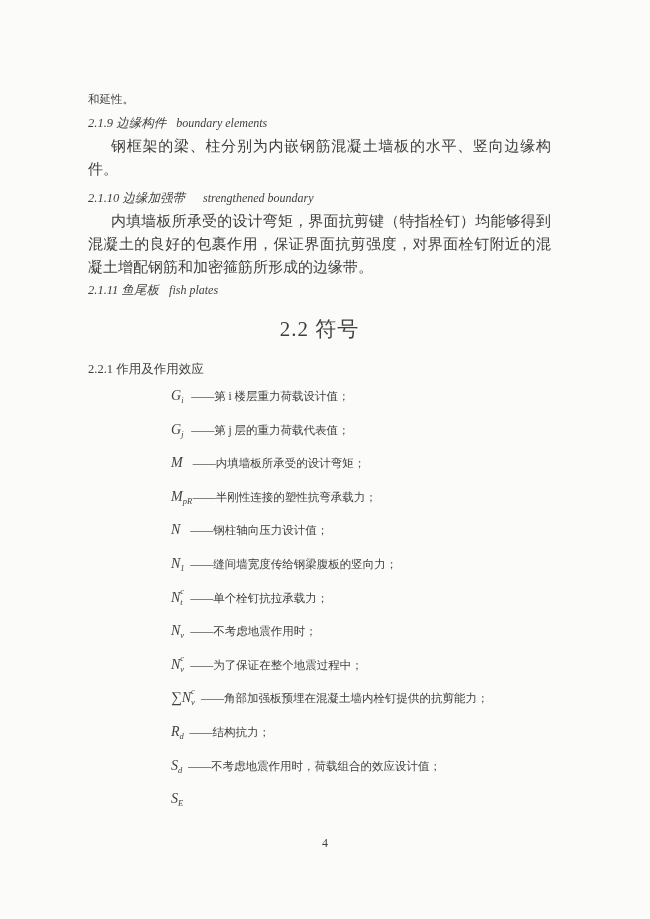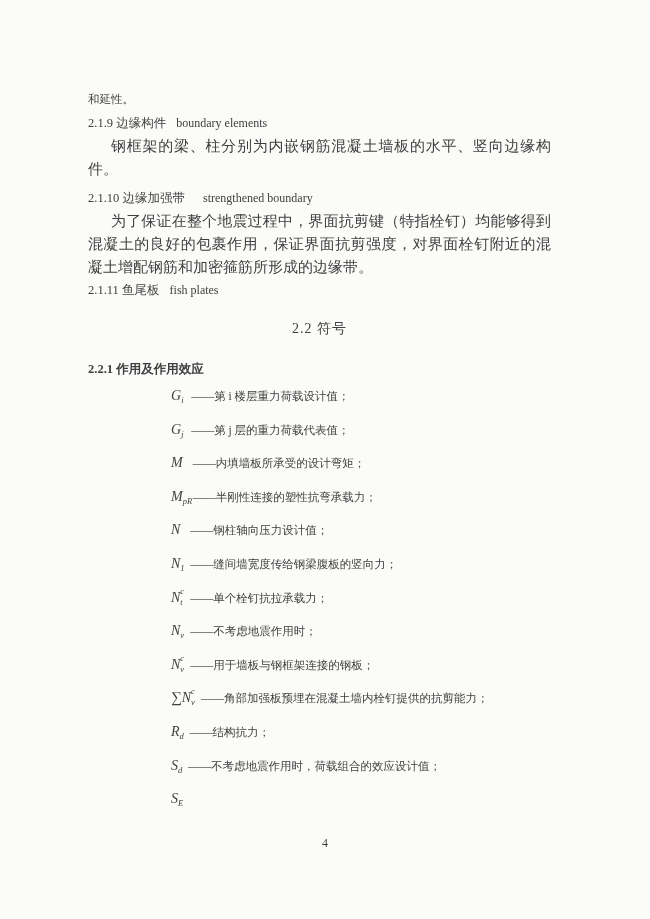--- a/index.html
+++ b/index.html
@@ -12,41 +12,41 @@
   .page {
     position:relative;
     width:650px; height:919px;
     background:#fbfbf9;
     overflow:hidden;
   }
   .content {
     position:absolute; left:88px; top:88px; width:463px;
   }
   .cont-line { font-size:11.5px; line-height:23px; margin-bottom:1px; }
-  .sec-h { font-size:12.5px; line-height:23px; }
+  .sec-h { font-size:12.5px; line-height:23px;font-style:italic; }
   .sec-h .en { margin-left:7px; font-size:12px; }
   .sec-h.wide-gap .en { margin-left:15px; }
   .body-p {
     font-size:15px; line-height:23px;
     text-indent:23px;
     text-align:justify;
   }
   .body-p.mb6 { margin-bottom:6px; }
   .mt3 { margin-top:3px; }
   .chapter-h {
     margin-top:14px;
-    font-size:14px; line-height:26px;
+    font-size:21px; line-height:26px;
     text-align:center;
     letter-spacing:1px;
     font-weight:normal;
   }
   .subsec-h {
     margin-top:16px; margin-bottom:4px;
     font-size:12.5px; line-height:23px;
-    font-weight:bold;
+    font-weight:normal;
   }
   .symbols { margin-left:83px; margin-top:4px; }
   .sym-row { height:33.6px; font-size:11.5px; line-height:20px; white-space:nowrap; }
   .sym-term { font-size:14px; }
   .sym-prefix { font-size:15px; font-style:normal; }
   .sym-base { font-style:italic; font-family:"Liberation Serif",serif; }
   .ss {
     display:inline-block; position:relative;
     width:8px; height:14px; vertical-align:-3px;
   }
@@ -71,21 +71,21 @@
       <span>边缘构件</span>
       <span class="en">boundary elements</span>
     </div>
     <p class="body-p mb6">钢框架的梁、柱分别为内嵌钢筋混凝土墙板的水平、竖向边缘构件。</p>
 
     <div class="sec-h wide-gap mt3">
       <span>2.1.10</span>
       <span>边缘加强带</span>
       <span class="en">strengthened boundary</span>
     </div>
-    <p class="body-p">为了保证在整个地震过程中，界面抗剪键（特指栓钉）均能够得到混凝土的良好的包裹作用，保证界面抗剪强度，对界面栓钉附近的混凝土增配钢筋和加密箍筋所形成的边缘带。</p>
+    <p class="body-p">内填墙板所承受的设计弯矩，界面抗剪键（特指栓钉）均能够得到混凝土的良好的包裹作用，保证界面抗剪强度，对界面栓钉附近的混凝土增配钢筋和加密箍筋所形成的边缘带。</p>
 
     <div class="sec-h">
       <span>2.1.11</span>
       <span>鱼尾板</span>
       <span class="en">fish plates</span>
     </div>
 
     <h2 class="chapter-h">2.2 符号</h2>
 
     <h4 class="subsec-h">2.2.1 作用及作用效应</h4>
@@ -110,21 +110,21 @@
       <div class="sym-row">
         <span class="sym-term"><span class="sym-prefix"></span><span class="sym-base">N</span><span class="ss"><span class="sup"></span><span class="sub">1</span></span></span><span class="sym-def">——缝间墙宽度传给钢梁腹板的竖向力；</span>
       </div>
       <div class="sym-row">
         <span class="sym-term"><span class="sym-prefix"></span><span class="sym-base">N</span><span class="ss"><span class="sup">c</span><span class="sub">t</span></span></span><span class="sym-def">——单个栓钉抗拉承载力；</span>
       </div>
       <div class="sym-row">
         <span class="sym-term"><span class="sym-prefix"></span><span class="sym-base">N</span><span class="ss"><span class="sup"></span><span class="sub">v</span></span></span><span class="sym-def">——不考虑地震作用时；</span>
       </div>
       <div class="sym-row">
-        <span class="sym-term"><span class="sym-prefix"></span><span class="sym-base">N</span><span class="ss"><span class="sup">c</span><span class="sub">v</span></span></span><span class="sym-def">——用于墙板与钢框架连接的钢板；</span>
+        <span class="sym-term"><span class="sym-prefix"></span><span class="sym-base">N</span><span class="ss"><span class="sup">c</span><span class="sub">v</span></span></span><span class="sym-def">——为了保证在整个地震过程中；</span>
       </div>
       <div class="sym-row">
         <span class="sym-term"><span class="sym-prefix">∑</span><span class="sym-base">N</span><span class="ss"><span class="sup">c</span><span class="sub">v</span></span></span><span class="sym-def">——角部加强板预埋在混凝土墙内栓钉提供的抗剪能力；</span>
       </div>
       <div class="sym-row">
         <span class="sym-term"><span class="sym-prefix"></span><span class="sym-base">R</span><span class="ss"><span class="sup"></span><span class="sub">d</span></span></span><span class="sym-def">——结构抗力；</span>
       </div>
       <div class="sym-row">
         <span class="sym-term"><span class="sym-prefix"></span><span class="sym-base">S</span><span class="ss"><span class="sup"></span><span class="sub">d</span></span></span><span class="sym-def">——不考虑地震作用时，荷载组合的效应设计值；</span>
       </div>

